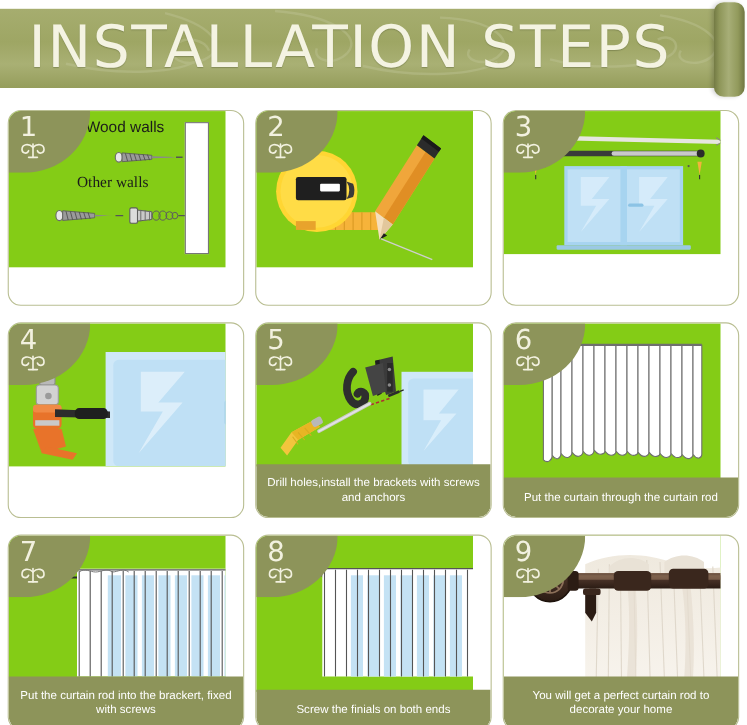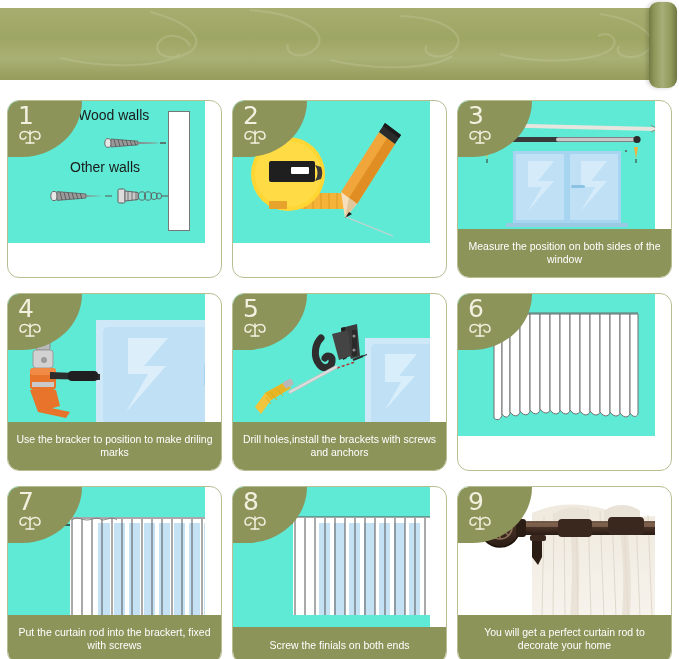--- a/index.html
+++ b/index.html
@@ -93,21 +93,21 @@
     box-sizing: border-box;
     overflow: hidden;
   }
   .card-art {
     position: absolute;
     left: 0;
     top: 0;
     right: 16px;
     height: 142px;
     overflow: hidden;
-    background: #5eead4;
+    background: #84cc16;
   }
   .card.two-line .card-art { height: 130px; }
 
   .card-caption {
     position: absolute;
     left: 0;
     right: 0;
     bottom: 0;
     height: 36px;
     background: #8d945a;
@@ -165,21 +165,21 @@
   }
 
   
   .s1-label {
     position: absolute;
     color: #1b1b1b;
     font-size: 14px;
     font-family: "Liberation Sans", sans-serif;
   }
   .s1-label.a { left: 70px; top: 6px; }
-  .s1-label.b { left: 62px; top: 58px; }
+  .s1-label.b { left: 62px; top: 58px; font-family: Liberation Serif, serif; }
   .s1-wall {
     position: absolute;
     left: 160px;
     top: 10px;
     width: 20px;
     height: 118px;
     border: 1px solid #777;
     background: #fff;
   }
 
@@ -199,20 +199,21 @@
       <path d="M400 8 C450 10 470 30 452 44 C440 53 420 47 427 37"></path>
       <path d="M500 46 C545 58 600 52 612 40 C620 31 608 22 598 28"></path>
       <path d="M600 6 C640 12 662 30 646 44 C634 54 612 48 619 38"></path>
       <path d="M60 50 C110 62 165 58 180 46"></path>
       <path d="M330 52 C380 64 436 60 452 48"></path>
     </g>
   </svg>
 
   <div class="banner-roll"></div>
 
+  <div class="banner-title">INSTALLATION STEPS</div>
 </div>
 
 <div class="grid">
 
   <div class="card">
     <div class="card-art">
       <div class="s1-label a">Wood walls</div>
       <div class="s1-label b">Other walls</div>
       <div class="s1-wall"></div>
       <svg class="art-svg" width="215" height="142" viewBox="0 0 215 142">
@@ -377,21 +378,20 @@
       <div class="badge-num">3</div>
       <svg class="badge-orn" viewBox="0 0 30 20">
         <g fill="none" stroke="#f2f1df" stroke-width="1.5" stroke-linecap="round">
           <path d="M15 4 L15 16"></path>
           <path d="M15 7 C11 3 5 4 5 9 C5 13 10 13 11 10"></path>
           <path d="M15 7 C19 3 25 4 25 9 C25 13 20 13 19 10"></path>
           <path d="M11 16 L19 16"></path>
         </g>
       </svg>
     </div>
-    <div class="card-caption">Measure the position on both sides of the window</div>
   </div>
 
   <div class="card two-line">
     <div class="card-art">
       <svg class="art-svg" width="215" height="130" viewBox="0 0 215 130">
 
         <g>
           <rect x="88" y="26" width="120" height="104" fill="#cfe8f8"></rect>
           <rect x="95" y="33" width="106" height="97" rx="5" fill="#bfe0f5"></rect>
           <path d="M120 44 L160 44 L136 72 L158 72 L118 118 L140 80 L120 80 Z" fill="#dff0fb" opacity=".9"></path>
@@ -423,21 +423,20 @@
       <div class="badge-num">4</div>
       <svg class="badge-orn" viewBox="0 0 30 20">
         <g fill="none" stroke="#f2f1df" stroke-width="1.5" stroke-linecap="round">
           <path d="M15 4 L15 16"></path>
           <path d="M15 7 C11 3 5 4 5 9 C5 13 10 13 11 10"></path>
           <path d="M15 7 C19 3 25 4 25 9 C25 13 20 13 19 10"></path>
           <path d="M11 16 L19 16"></path>
         </g>
       </svg>
     </div>
-    <div class="card-caption">Use the bracker to position to make driling marks</div>
   </div>
 
   <div class="card two-line">
     <div class="card-art">
       <svg class="art-svg" width="215" height="130" viewBox="0 0 215 130">
 
         <g>
           <rect x="132" y="44" width="84" height="86" fill="#cfe8f8"></rect>
           <rect x="138" y="50" width="78" height="80" rx="5" fill="#bfe0f5"></rect>
           <path d="M152 60 L184 60 L166 82 L182 82 L152 116 L168 88 L152 88 Z" fill="#ddf0fb" opacity=".85"></path>
@@ -523,20 +522,21 @@
       <div class="badge-num">6</div>
       <svg class="badge-orn" viewBox="0 0 30 20">
         <g fill="none" stroke="#f2f1df" stroke-width="1.5" stroke-linecap="round">
           <path d="M15 4 L15 16"></path>
           <path d="M15 7 C11 3 5 4 5 9 C5 13 10 13 11 10"></path>
           <path d="M15 7 C19 3 25 4 25 9 C25 13 20 13 19 10"></path>
           <path d="M11 16 L19 16"></path>
         </g>
       </svg>
     </div>
+    <div class="card-caption">Put the curtain through the curtain rod</div>
   </div>
 
   <div class="card two-line">
     <div class="card-art">
       <svg class="art-svg" width="215" height="130" viewBox="0 0 215 130">
 
         <g>
           <path d="M22 38 L66 38" stroke="#2f2f2f" stroke-width="1.6"></path>
           <path d="M38 32 L38 44" stroke="#2f2f2f" stroke-width="2.6"></path>
           <circle cx="68" cy="38" r="5" fill="none" stroke="#2f2f2f" stroke-width="2"></circle>

